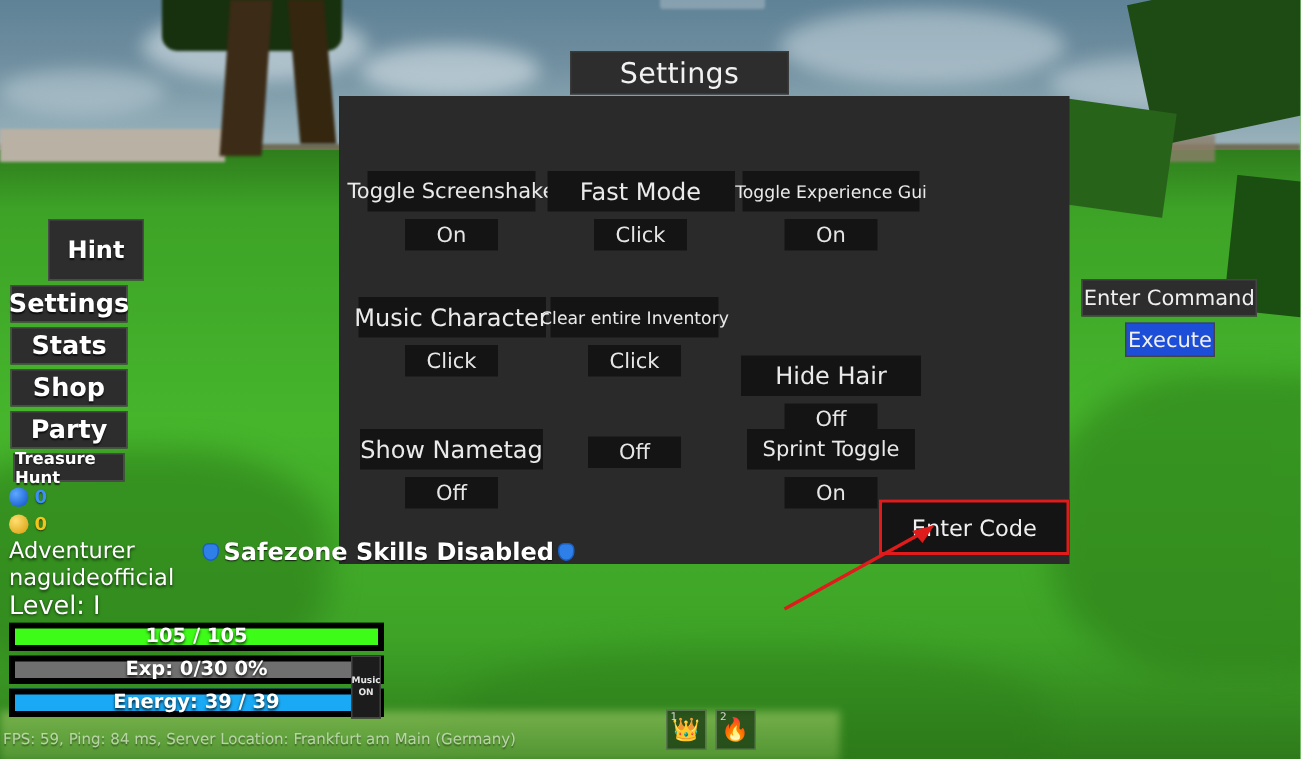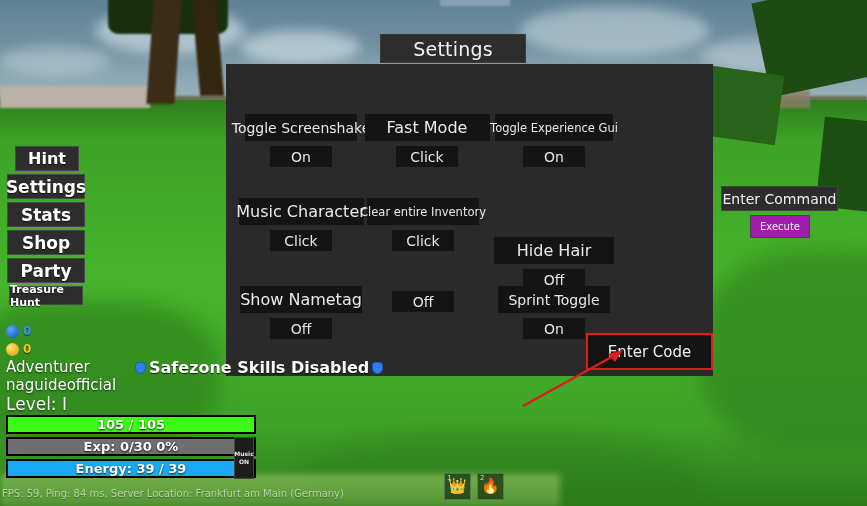--- a/index.html
+++ b/index.html
@@ -154,37 +154,37 @@
   .left-menu { position: absolute; left: 7px; top: 146px; width: 80px; z-index: 6; }
   .menu-btn {
     background: #2d2d2d;
     color: #ffffff;
     font-weight: bold;
     display: flex; align-items: center; justify-content: center;
     margin-bottom: 3px;
     border: 1px solid #4a4a4a;
     text-shadow: 0 1px 1px rgba(0,0,0,.7);
   }
-  .mb-hint     { width: 64px; height: 25px; margin-left: 8px; font-size: 16px; }
+  .mb-hint     { width: 64px; height: 41px; margin-left: 25px; font-size: 16px; }
   .mb-settings { width: 78px; height: 25px; font-size: 17px; }
   .mb-stats    { width: 78px; height: 25px; font-size: 17px; }
   .mb-shop     { width: 78px; height: 25px; font-size: 17px; }
   .mb-party    { width: 78px; height: 25px; font-size: 17px; }
   .mb-treasure { width: 74px; height: 19px; font-size: 11px; margin-left: 2px; }
 
   
   .enter-command-btn {
     position: absolute; left: 721px; top: 186px; width: 117px; height: 25px;
     background: #2d2d2d; color: #f0f0f0; font-size: 14px;
     display: flex; align-items: center; justify-content: center;
     border: 1px solid #444; z-index: 6;
   }
   .execute-btn {
     position: absolute; left: 750px; top: 215px; width: 60px; height: 23px;
-    background: #a21caf; color: #f0f0f0; font-size: 10px;
+    background: #1d4ed8; color: #f0f0f0; font-size: 14px;
     display: flex; align-items: center; justify-content: center;
     border: 1px solid #444; z-index: 6;
   }
 
   
   .hud { position: absolute; left: 6px; top: 322px; z-index: 6; }
   .currency-row { display: flex; align-items: center; height: 18px; }
   .coin {
     width: 13px; height: 13px; border-radius: 50%;
     display: inline-block; margin-right: 4px;
@@ -214,22 +214,22 @@
     width: 11px; height: 12px; background: #2f7fe8;
     border: 1px solid #1a5fc0;
     border-radius: 4px 4px 50% 50%;
     display: inline-block;
   }
 
   
   .bars { position: absolute; left: 6px; top: 415px; width: 250px; z-index: 6; }
   .bar {
     position: relative; height: 19px; margin-bottom: 3px;
-    border: 2px solid #000000;
-    display: flex; justify-content: center;
+    border: 4px solid #000000;
+    display: flex; align-items: center; justify-content: center;
   }
   .bar-health { background: #3dfc18; }
   .bar-exp    { background: #6f6f6f; }
   .bar-energy { background: #19a9f5; }
   .bar-text {
     color: #ffffff; font-size: 13px; font-weight: bold;
     text-shadow: 0 1px 2px rgba(0,0,0,.85);
   }
   .bar-health .bar-text { color: #ffffff; }
 

